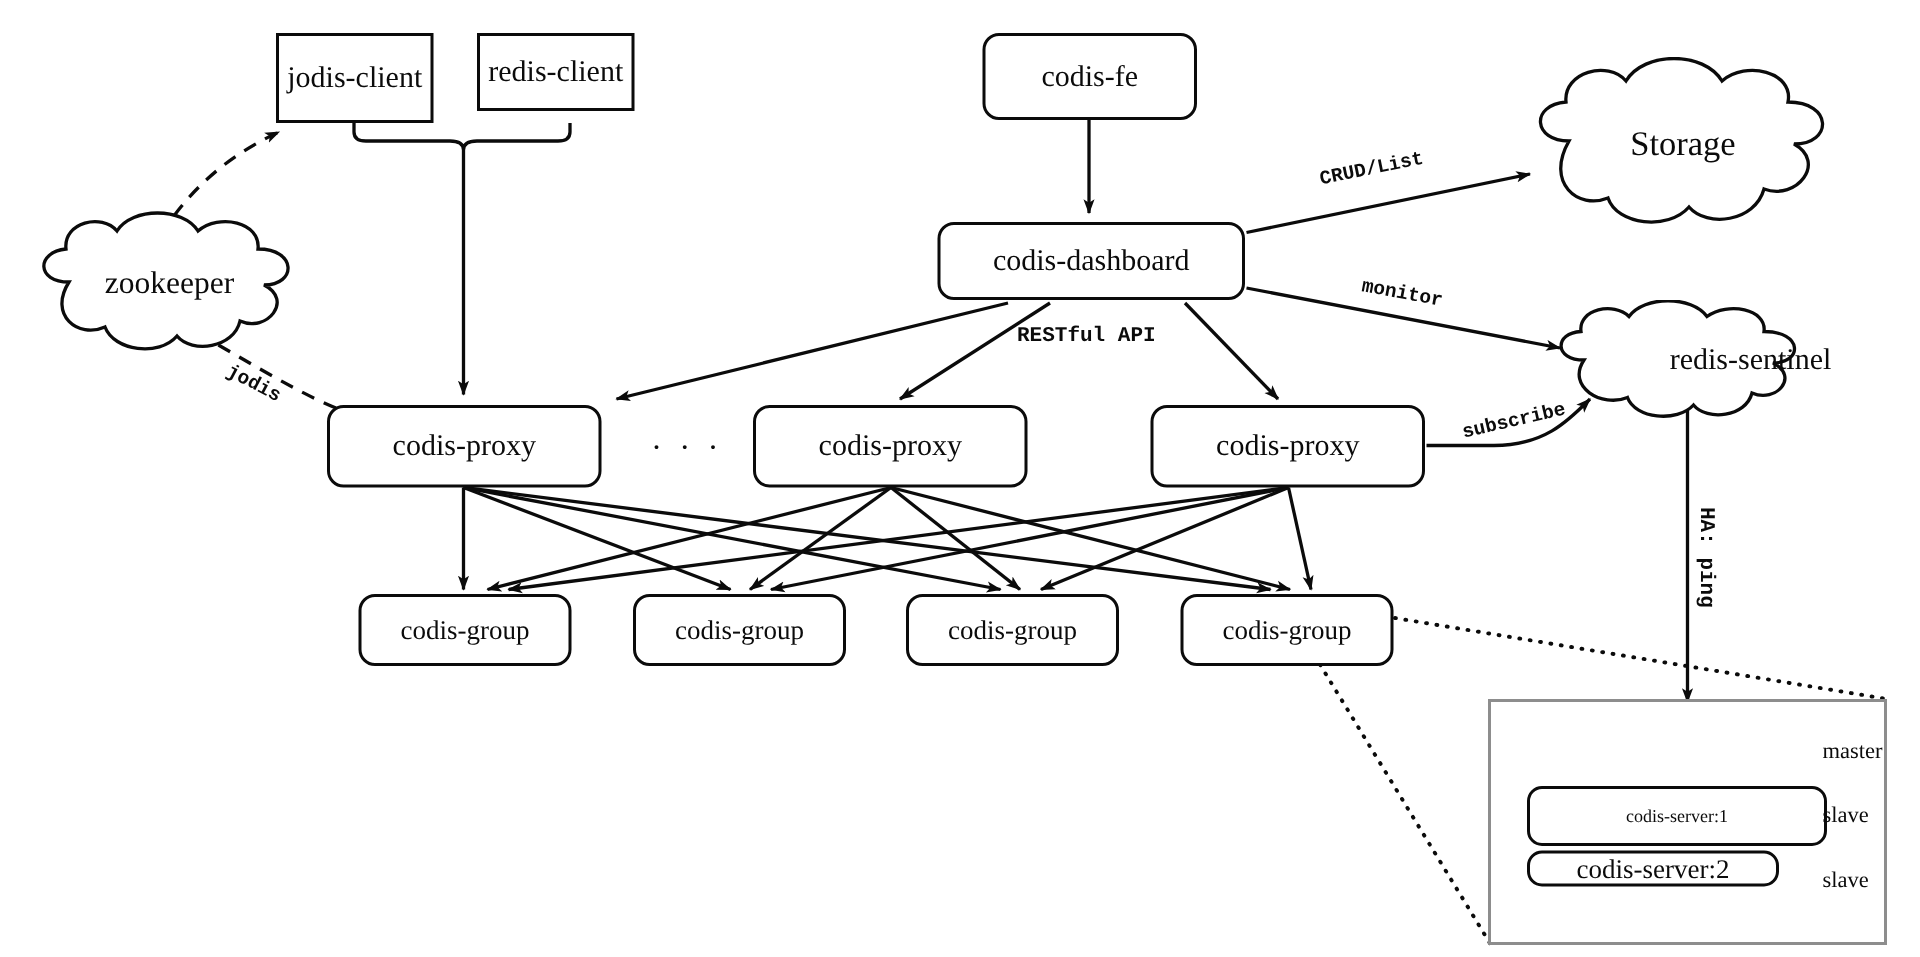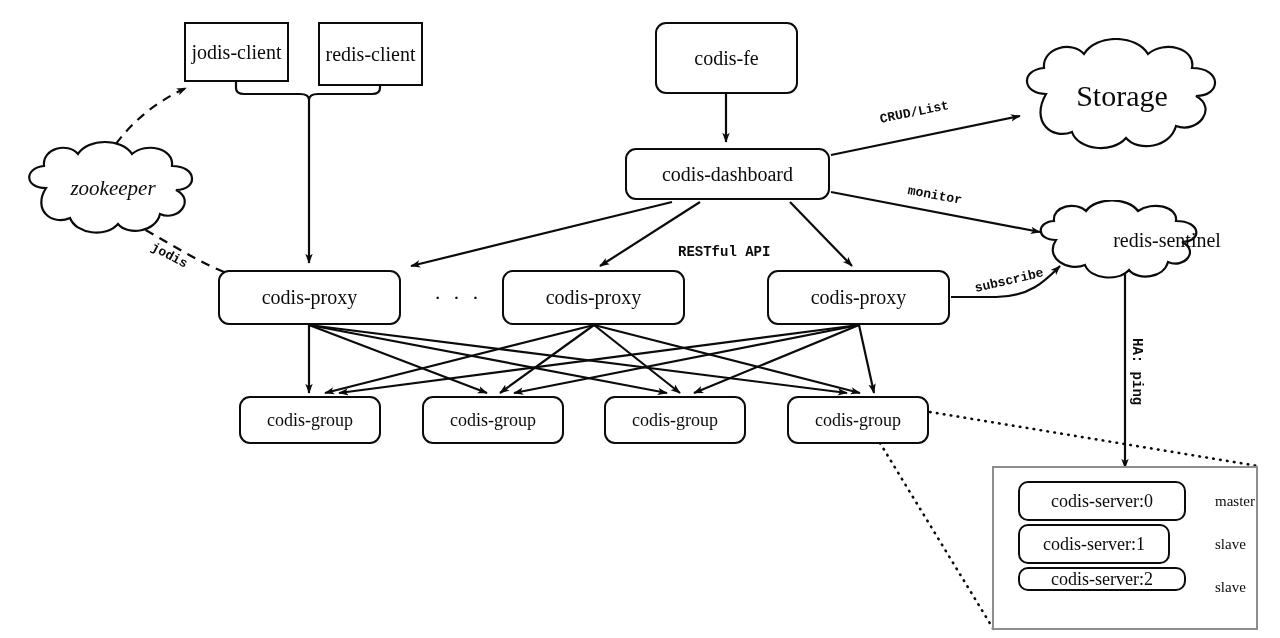--- a/index.html
+++ b/index.html
@@ -87,44 +87,44 @@
       <line x1="930" y1="412" x2="1258" y2="466"></line>
       <line x1="880" y1="443" x2="994" y2="630"></line>
     </g>
   </svg>
 
   <svg style="position:absolute;left:18px;top:140px;" width="190" height="96" viewBox="0 0 190 96">
     <path d="M28,48 C6,48 6,28 26,26 C24,8 50,2 60,14 C70,-2 104,-2 114,14
              C128,2 156,8 154,26 C180,26 180,50 158,50 C178,60 160,82 142,74
              C138,92 110,96 100,84 C88,98 58,94 52,78 C34,86 14,70 28,48 Z" fill="#fff" stroke="#0b0b0b" stroke-width="2.2"></path>
   </svg>
-  <div class="cloudlabel" style="left:18px;top:140px;width:190px;height:96px;font-size:21px;font-style:italic;">zookeeper</div>
+  <div class="cloudlabel" style="left:18px;top:140px;width:190px;height:96px;font-size:21px;">zookeeper</div>
 
   <svg style="position:absolute;left:1014px;top:38px;" width="216" height="116" viewBox="0 0 216 116">
     <path d="M32,56 C8,56 6,32 30,30 C28,10 58,2 70,16 C82,-4 122,-4 134,16
              C150,2 182,10 178,30 C208,30 208,58 182,58 C204,70 184,96 162,88
              C156,110 124,114 112,100 C98,116 64,112 58,94 C38,102 16,84 32,56 Z" fill="#fff" stroke="#0b0b0b" stroke-width="2.2"></path>
   </svg>
-  <div class="cloudlabel" style="left:1014px;top:38px;width:216px;height:116px;font-size:30px;">Storage</div>
+  <div class="cloudlabel" style="left:1014px;top:38px;width:216px;height:116px;font-size:23px;">Storage</div>
 
   <svg style="position:absolute;left:1030px;top:200px;" width="190" height="80" viewBox="0 0 190 80">
     <path d="M26,40 C6,40 6,22 24,21 C22,6 46,1 56,11 C66,-3 98,-3 108,11
              C122,1 148,6 146,21 C172,21 172,42 152,42 C170,51 154,69 138,62
              C134,78 108,81 99,70 C88,82 60,79 55,65 C38,72 14,58 26,40 Z" fill="#fff" stroke="#0b0b0b" stroke-width="2.2"></path>
   </svg>
   <div class="cloudlabel" style="left:1072px;top:200px;width:190px;height:80px;font-size:20px;">redis-sentinel</div>
 
   <div class="node sharp sq" style="left:184px;top:22px;width:105px;height:60px;font-size:20px;">
     <span>jodis-client</span>
   </div>
-  <div class="node sharp sq" style="left:318px;top:22px;width:105px;height:64px;font-size:20px;">
+  <div class="node sharp sq" style="left:318px;top:22px;width:105px;height:52px;font-size:20px;">
     <span>redis-client</span>
   </div>
 
-  <div class="node rounded" style="left:655px;top:22px;width:143px;height:72px;font-size:20px;">
+  <div class="node rounded" style="left:655px;top:22px;width:143px;height:58px;font-size:20px;">
     <span>codis-fe</span>
   </div>
   <div class="node rounded" style="left:625px;top:148px;width:205px;height:52px;font-size:20px;">
     <span>codis-dashboard</span>
   </div>
 
   <div class="node rounded" style="left:218px;top:270px;width:183px;height:55px;font-size:20px;">
     <span>codis-proxy</span>
   </div>
   <div class="dots" style="left:434px;top:285px;font-size:22px;">· · ·</div>
@@ -143,40 +143,37 @@
   </div>
   <div class="node rounded" style="left:604px;top:396px;width:142px;height:48px;font-size:18px;">
     <span>codis-group</span>
   </div>
   <div class="node rounded" style="left:787px;top:396px;width:142px;height:48px;font-size:18px;">
     <span>codis-group</span>
   </div>
 
   <div class="panel" style="left:992px;top:466px;width:266px;height:164px;"></div>
 
-  <div class="srv" style="left:1018px;top:481px;width:168px;height:40px;font-size:18px;">
-    <span>codis-server:0</span>
-  </div>
   <div class="role" style="left:1196px;top:493px;font-size:15px;">master</div>
 
-  <div class="srv" style="left:1018px;top:524px;width:152px;height:40px;font-size:18px;">
+  <div class="srv" style="left:1018px;top:524px;width:200px;height:40px;font-size:12px;">
     <span>codis-server:1</span>
   </div>
   <div class="role" style="left:1196px;top:536px;font-size:15px;">slave</div>
 
   <div class="srv" style="left:1018px;top:567px;width:168px;height:24px;font-size:18px;">
     <span>codis-server:2</span>
   </div>
   <div class="role" style="left:1196px;top:579px;font-size:15px;">slave</div>
 
   <div class="edgelabel" style="left:880px;top:112px;font-size:13px;transform:rotate(-11.5deg);">CRUD/List</div>
 
   <div class="edgelabel" style="left:908px;top:183px;font-size:13px;transform:rotate(10.5deg);">monitor</div>
 
-  <div class="edgelabel" style="left:678px;top:244px;font-size:14px;">RESTful API</div>
+  <div class="edgelabel" style="left:678px;top:216px;font-size:14px;">RESTful API</div>
 
   <div class="edgelabel" style="left:975px;top:281px;font-size:13px;transform:rotate(-13deg);">subscribe</div>
 
   <div class="edgelabel" style="left:152px;top:239px;font-size:13px;transform:rotate(28deg);">jodis</div>
 
   <div class="edgelabel" style="left:1137px;top:330px;font-size:14px;transform:rotate(90deg);">HA: ping</div>
 
 </div>
 
 </body></html>

